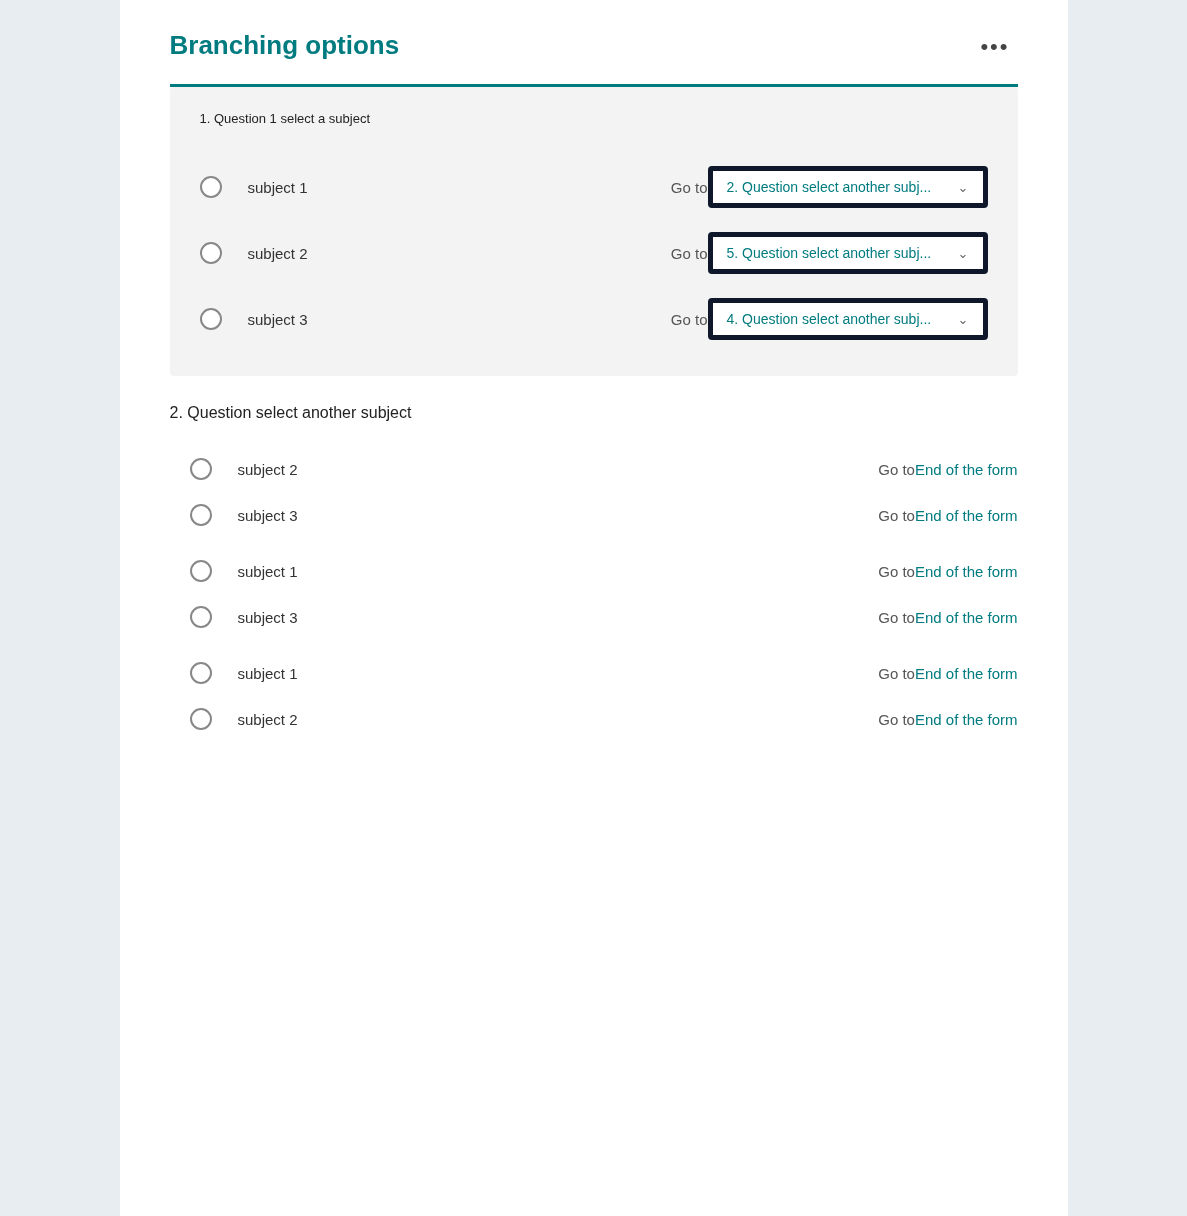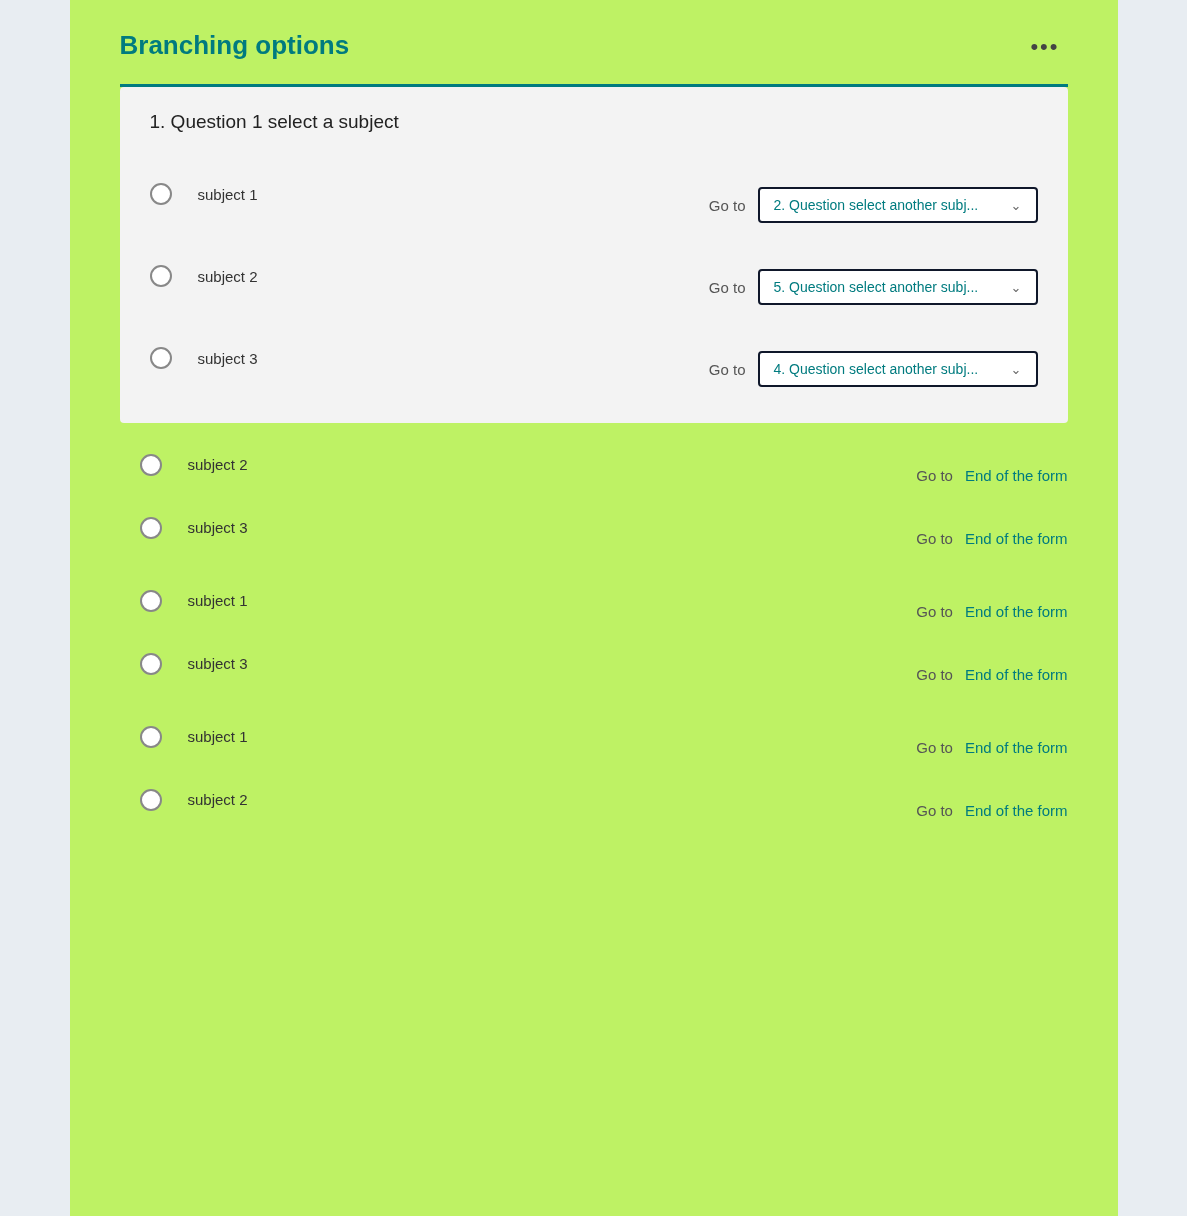--- a/index.html
+++ b/index.html
@@ -11,22 +11,22 @@
     body {
       font-family: 'Segoe UI', Tahoma, Geneva, Verdana, sans-serif;
       background-color: #e8edf2;
       display: flex;
       justify-content: center;
       min-height: 1216px;
       padding: 0 30px;
     }
 
     .page-container {
-      background-color: #bef264;
-      width: 1048px;
+      background-color: #ffffff;
+      width: 948px;
       min-height: 1216px;
       padding: 30px 50px 50px 50px;
       position: relative;
     }
 
     .header {
       display: flex;
       justify-content: space-between;
       align-items: flex-start;
       padding-bottom: 20px;
@@ -55,24 +55,24 @@
     }
 
     .question-block {
       background-color: #f3f3f3;
       border-radius: 4px;
       padding: 24px 30px;
       margin-bottom: 0;
     }
 
     .question-title {
-      font-size: 19px;
+      font-size: 13px;
       font-weight: 500;
       color: #222;
-      margin-bottom: 20px;
+      margin-bottom: 28px;
       margin-left: 0;
     }
 
     .question-title-outer {
       font-size: 16px;
       font-weight: 500;
       color: #222;
       margin-bottom: 16px;
       padding: 18px 0 8px 0;
     }
@@ -100,32 +100,30 @@
     }
 
     .option-label {
       font-size: 15px;
       color: #333;
     }
 
     .option-right {
       display: flex;
       align-items: center;
-      gap: 12px;
-      margin-top: 22px;
     }
 
     .goto-label {
       font-size: 15px;
       color: #555;
     }
 
     .goto-dropdown {
       background: #ffffff;
-      border: 2px solid #0f172a;
+      border: 5px solid #0f172a;
       border-radius: 4px;
       padding: 8px 14px;
       font-size: 14px;
       color: #007b7f;
       display: flex;
       align-items: center;
       gap: 10px;
       min-width: 280px;
       cursor: pointer;
     }
@@ -201,20 +199,21 @@
               <span class="goto-label">Go to</span>
               <div class="goto-dropdown">
                 <span class="goto-dropdown-text">4. Question select another subj...</span>
                 <span class="chevron-icon">⌄</span>
               </div>
             </div>
           </div>
         </div>
       </div>
       <div class="section-wrapper">
+        <div class="question-title-outer">2. Question select another subject</div>
         <div class="option-row" style="padding-left: 20px;">
           <div class="option-left">
             <div class="radio-circle"></div>
             <span class="option-label">subject 2</span>
           </div>
           <div class="option-right">
             <span class="goto-label">Go to</span>
             <span class="goto-link">End of the form</span>
           </div>
         </div>

